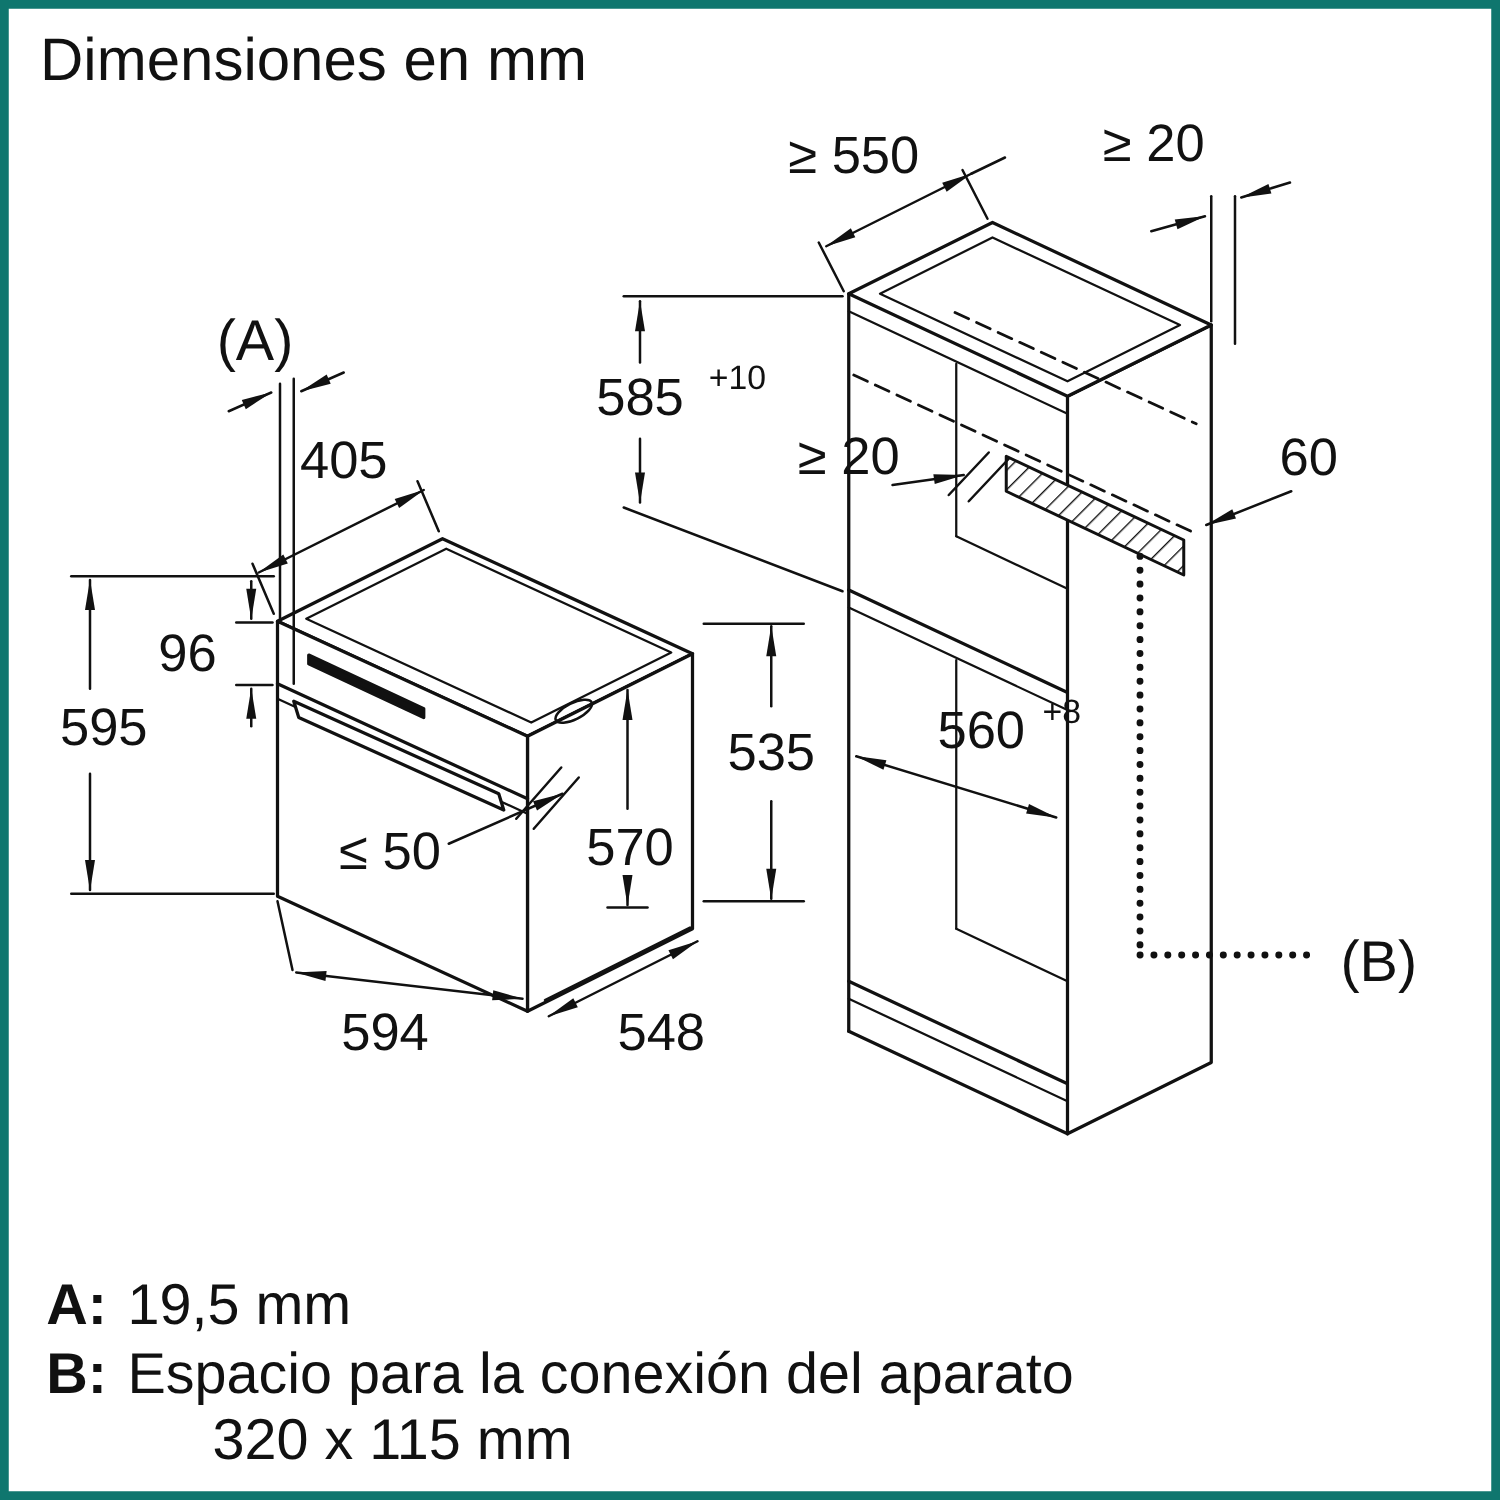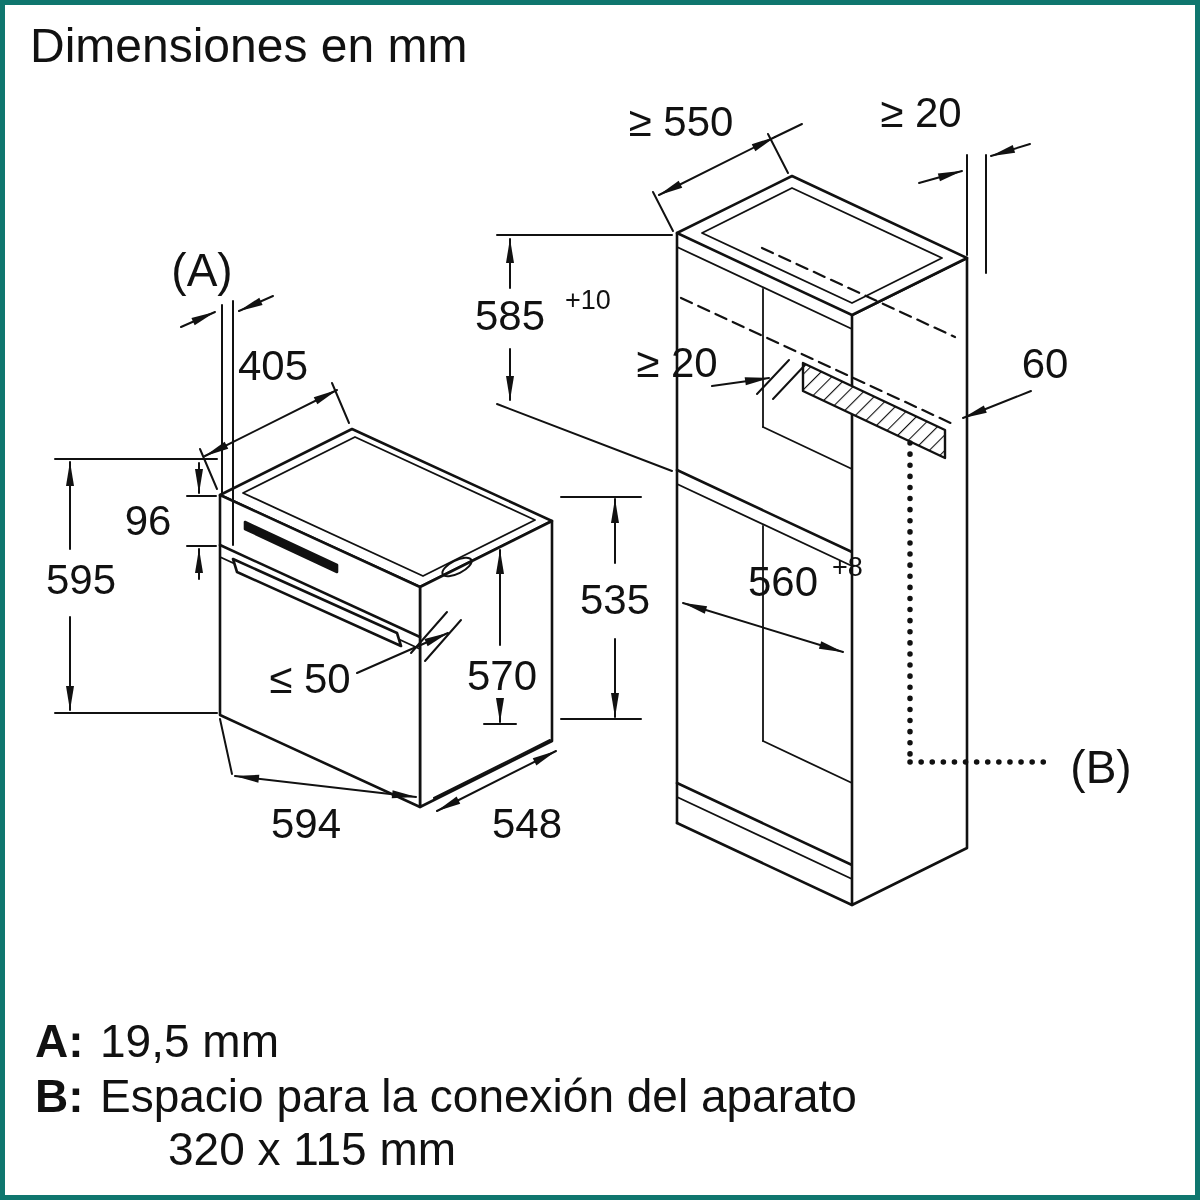--- a/index.html
+++ b/index.html
@@ -1,16 +1,16 @@
 <!DOCTYPE html>
 <html><head>
 <meta charset="utf-8">
 <style>
   html,body{margin:0;padding:0;background:#fff;}
-  .stage{width:1200px;height:1200px;background:#ffffff;border:5px solid #0f766e;box-sizing:border-box;position:relative;overflow:hidden;}
+  .stage{width:1200px;height:1200px;background:#ffffff;border:7px solid #0f766e;box-sizing:border-box;position:relative;overflow:hidden;}
   svg{display:block;}
   svg text{font-family:"Liberation Sans", sans-serif;font-size:42px;fill:#111;stroke:none;}
   svg text.t48{font-size:48px;}
   svg text.t46{font-size:46px;}
   svg text.sup{font-size:27px;}
   svg text.bold{font-weight:bold;}
   .outline{stroke:#111;fill:none;stroke-width:2.6;stroke-linejoin:round;stroke-linecap:round;}
   .thin{stroke-width:1.8;}
   .dim{stroke:#111;fill:none;stroke-width:2;stroke-linecap:round;}
   .hidden-edge{stroke:#111;fill:none;stroke-width:2.2;stroke-dasharray:12 7;}

